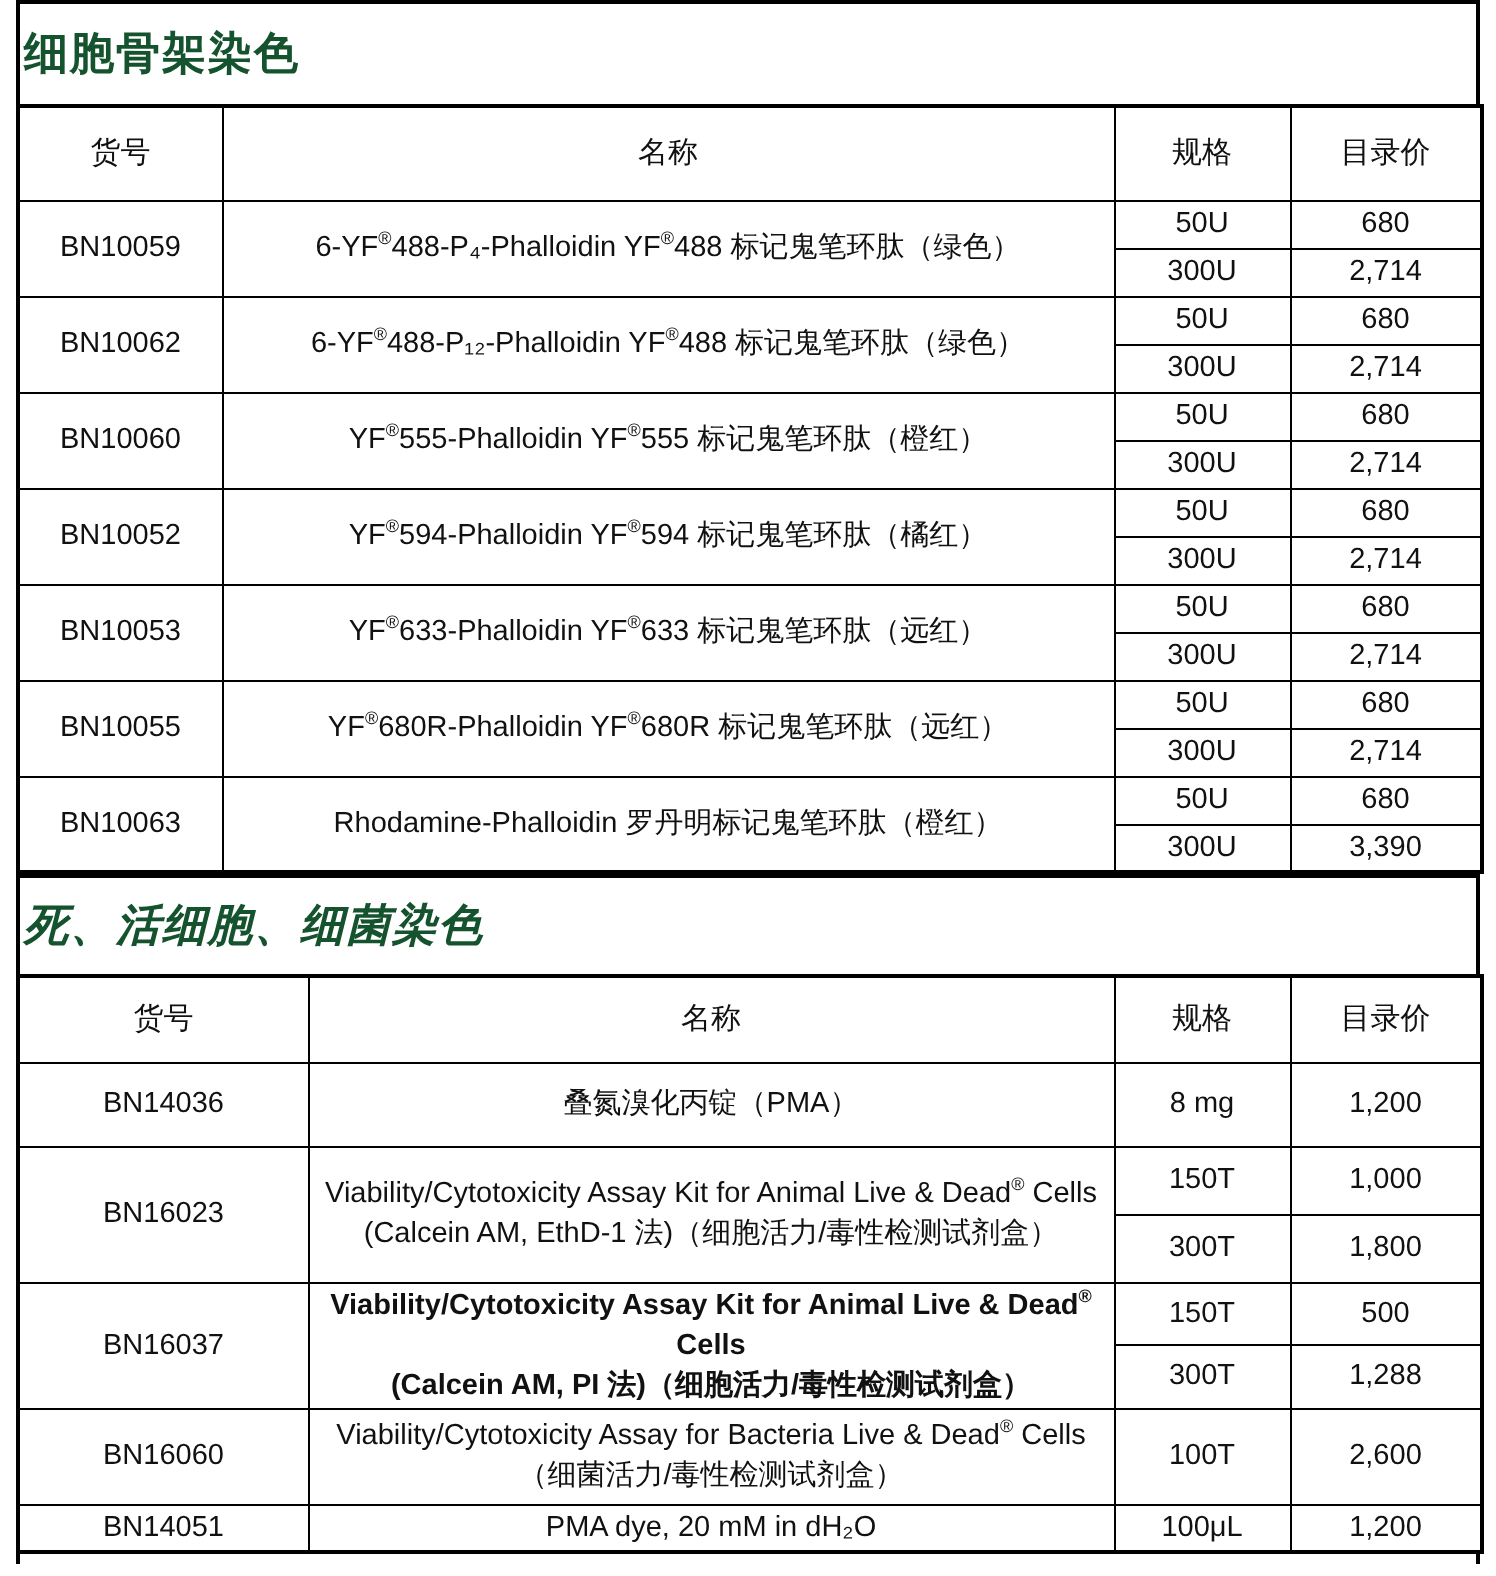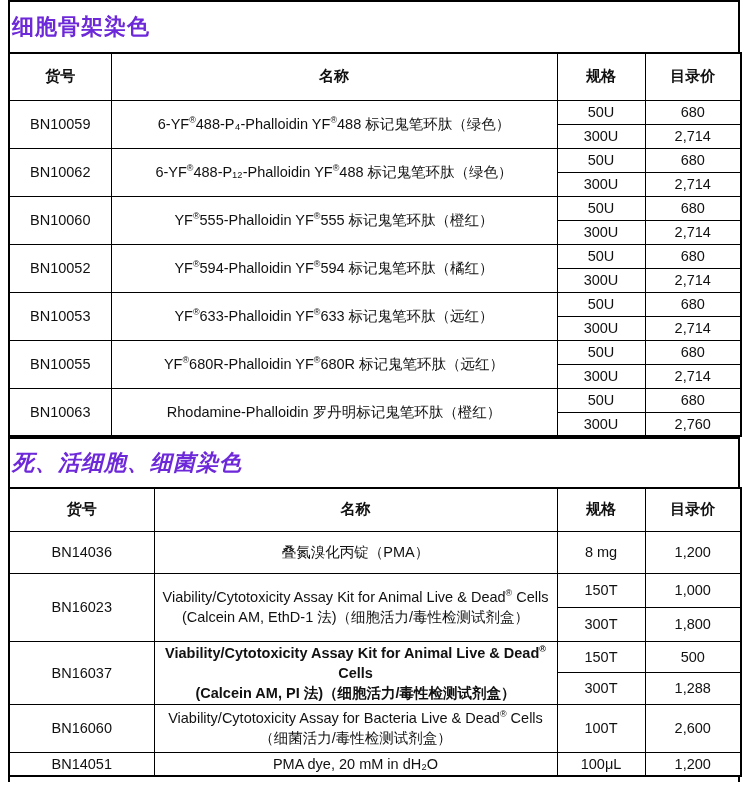--- a/index.html
+++ b/index.html
@@ -12,41 +12,41 @@
   }
   .doc { width: 732px; margin-left: 8px; }
 
   .sec-title {
     border: 2px solid #000;
     border-bottom: none;
     display: flex;
     align-items: center;
     font-size: 22px;
     font-weight: bold;
-    color: #6d28d9;
+    color: #14532d;
     padding-left: 2px;
     letter-spacing: 1px;
   }
   #sec-title-0 { height: 52px; }
   #sec-title-1 { height: 50px; font-style: italic; }
 
   table {
     width: 100%;
     border-collapse: collapse;
     table-layout: fixed;
     border: 2px solid #000;
   }
   th, td {
     border: 1px solid #000;
     text-align: center;
     vertical-align: middle;
     font-size: 14.5px;
     padding: 1px 3px;
   }
-  th { font-weight: bold; font-size: 15px; }
+  th { font-weight: normal; font-size: 15px; }
   .t1 th { height: 47px; }
   .t2 th { height: 43px; }
   .t1 tbody td { height: 24px; }
   .t2 tbody td { height: 24px; margin-top: 13px; }
   .t2 tbody tr:nth-child(1) td { height: 42px; }
   .t2 tbody tr:nth-child(2) td,
   .t2 tbody tr:nth-child(3) td { height: 34px; }
   .t2 tbody tr:nth-child(6) td { height: 48px; }
 
   td.name { line-height: 20px; }
@@ -143,21 +143,21 @@
           <td>2,714</td>
         </tr>
         <tr>
           <td rowspan="2" class="code">BN10063</td>
           <td rowspan="2" class="name">Rhodamine-Phalloidin 罗丹明标记鬼笔环肽（橙红）</td>
           <td>50U</td>
           <td>680</td>
         </tr>
         <tr>
           <td>300U</td>
-          <td>2,760</td>
+          <td>3,390</td>
         </tr>
       </tbody>
   </table>
 
   <div class="sec-title" id="sec-title-1">死、活细胞、细菌染色</div>
 
   <table class="t2">
     <colgroup>
       <col style="width:145px">
         <col style="width:403px">

